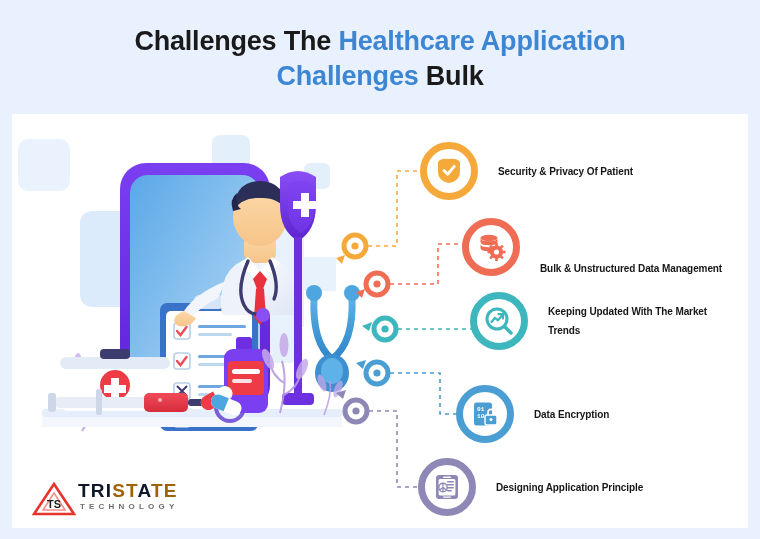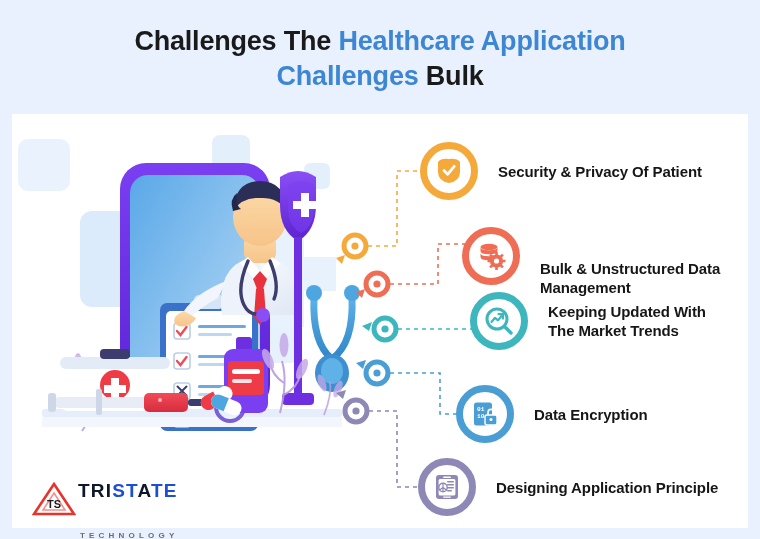--- a/index.html
+++ b/index.html
@@ -30,32 +30,32 @@
 
   
   .item { position:absolute; display:flex; align-items:center; }
   .ibadge {
     width:58px; height:58px; border-radius:50%;
     border-style:solid; border-width:7px;
     display:flex; align-items:center; justify-content:center;
     background:#fff; flex:0 0 auto;
   }
   .ilabel {
-    margin-left:20px; font-size:15px; font-weight:bold;
+    margin-left:20px; font-size:10px; font-weight:bold;
     color:#161616; line-height:19px; letter-spacing:-0.1px;
   }
 
   
   .logo { position:absolute; left:32px; top:480px; width:180px; height:46px; }
   .logo-main { position:absolute; left:46px; top:0px; font-size:19px; font-weight:bold; letter-spacing:1.2px; }
   .logo-main .k { color:#0f172a; }
-  .logo-main .r { color:#1d4ed8; }
+  .logo-main .r { color:#a16207; }
   .logo-sub {
     position:absolute; left:48px; top:22px;
-    font-size:8px; letter-spacing:4.2px; color:#6d6d6d; font-weight:bold;margin-top:29px;
+    font-size:8px; letter-spacing:4.2px; color:#6d6d6d; font-weight:bold;
   }
 </style>
 </head>
 <body>
 
 <div id="stage">
 
   <div class="title">
     <span>Challenges The </span><span class="hl">Healthcare Application</span><br>
     <span class="hl">Challenges</span><span> Bulk</span>

